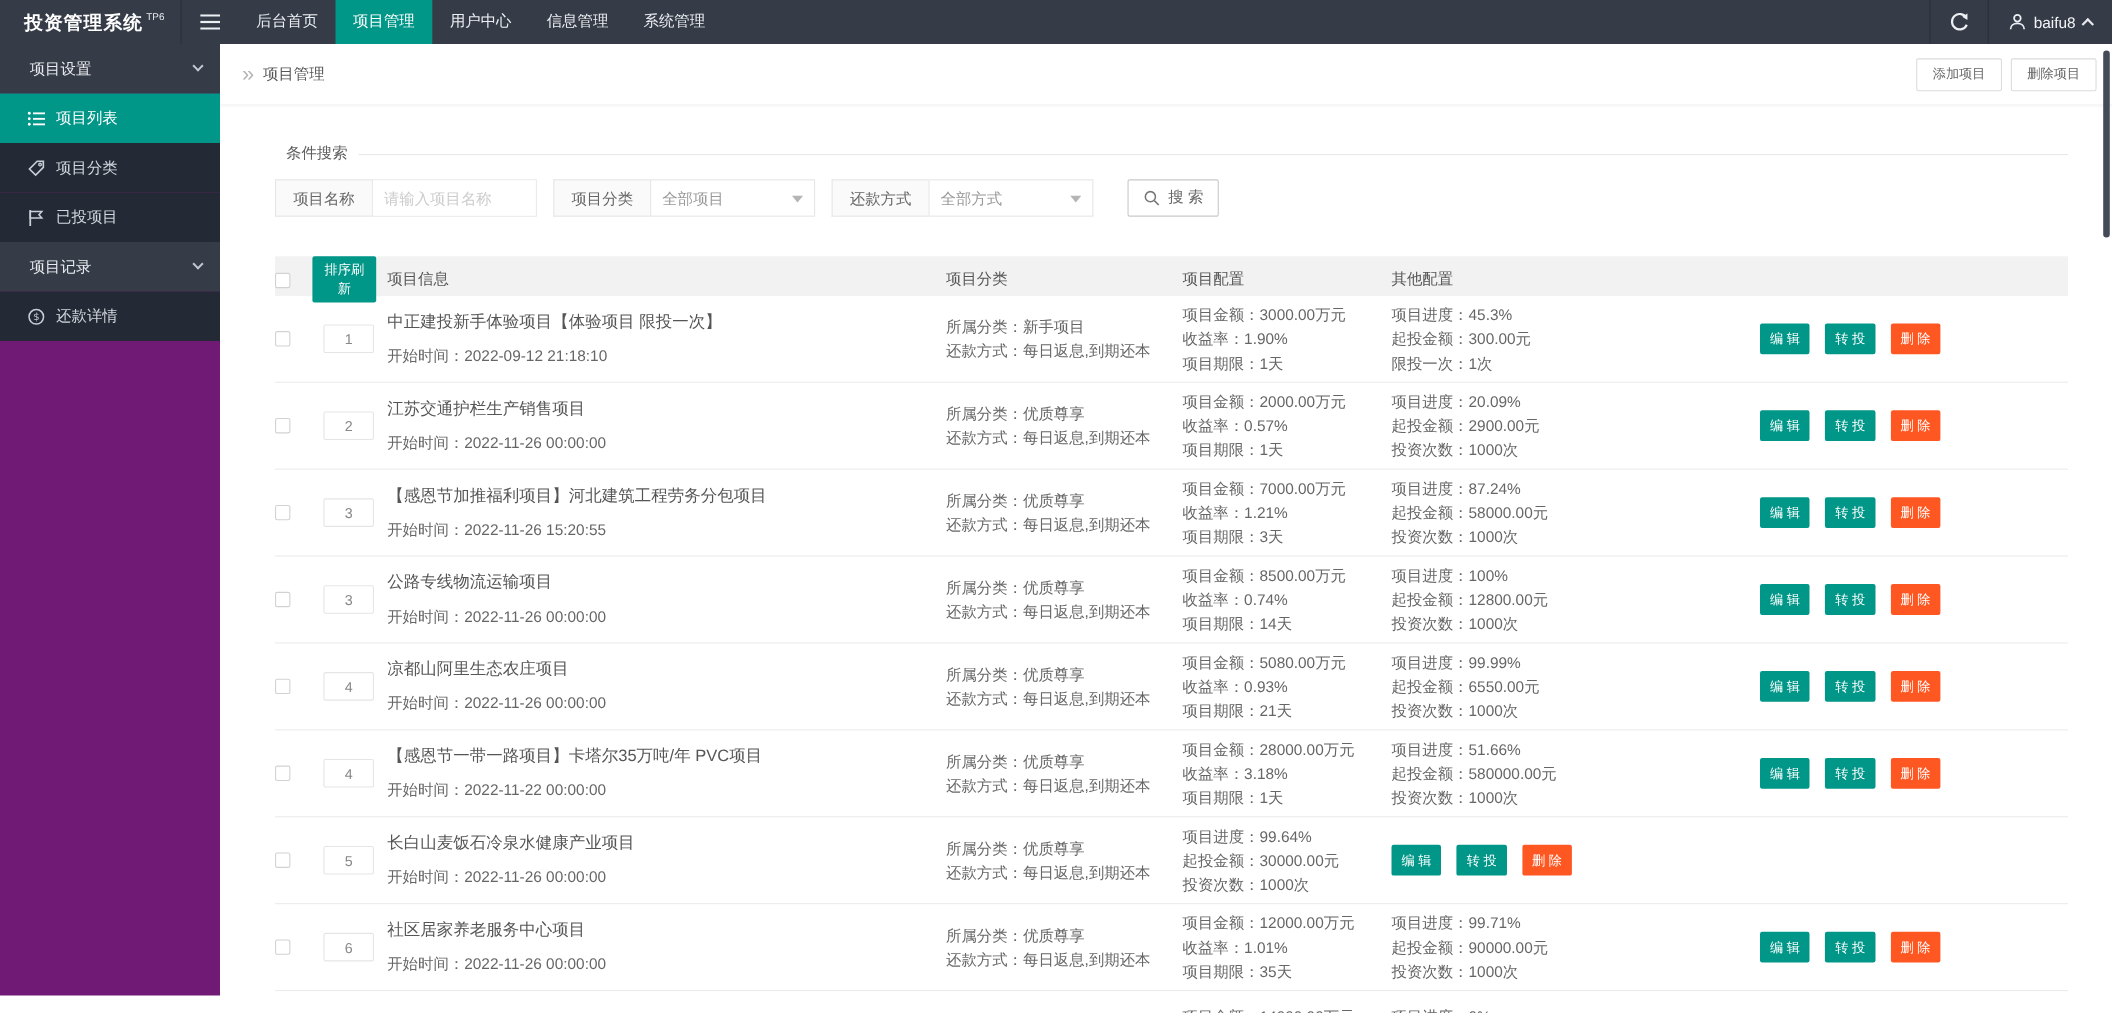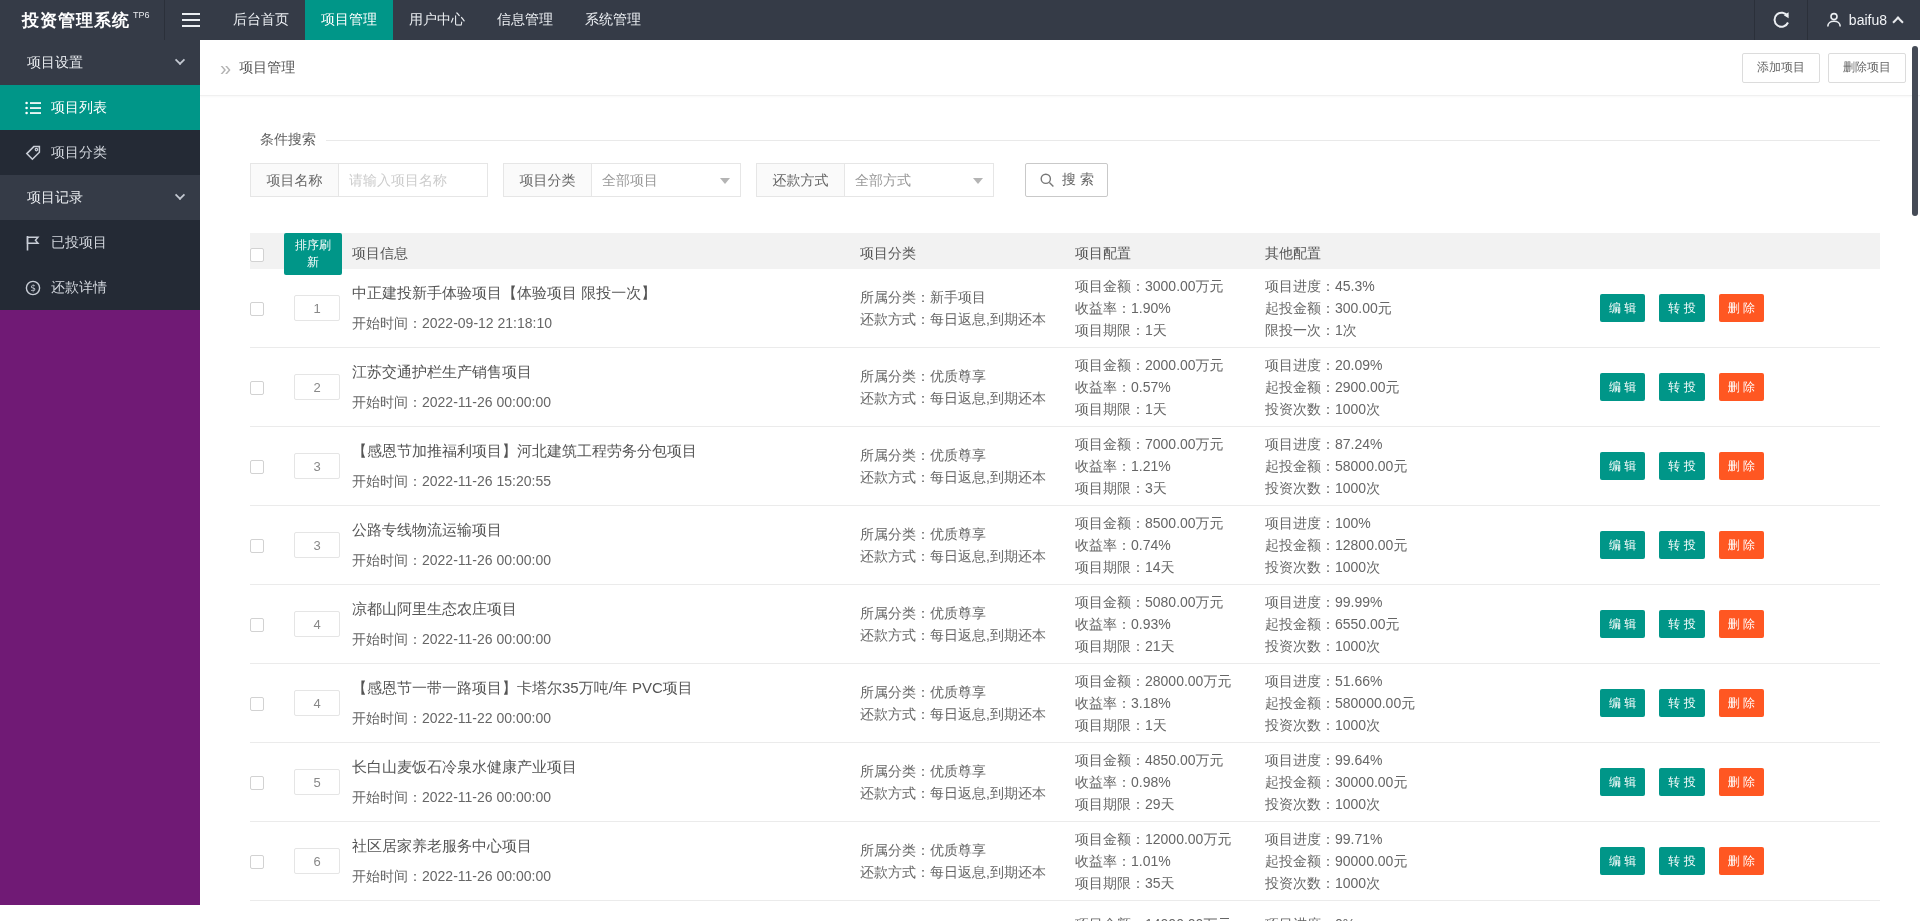--- a/index.html
+++ b/index.html
@@ -151,32 +151,32 @@
     </div>
     <div class="side-item child">
       <span class="side-icon">
         <svg width="16" height="16" viewBox="0 0 16 16">
             <path d="M8.8 1.6 H14.4 V7.2 L7.4 14.2 1.8 8.6 Z" fill="none" stroke="#c9ced7" stroke-width="1.5"></path>
             <circle cx="11.4" cy="4.6" r="1.2" fill="none" stroke="#c9ced7" stroke-width="1.2"></circle>
           </svg>
       </span>
       <span class="side-label">项目分类</span>
     </div>
-    <div class="side-item parent">
-      <span class="side-label">项目记录</span>
-      <span class="side-chevron"></span>
-    </div>
     <div class="side-item child">
       <span class="side-icon">
         <svg width="16" height="16" viewBox="0 0 16 16">
             <line x1="2.5" y1="1" x2="2.5" y2="15.5" stroke="#c9ced7" stroke-width="1.6"></line>
             <path d="M2.5 2.2 H13 L10.4 5.2 13 8.2 H2.5 Z" fill="none" stroke="#c9ced7" stroke-width="1.4"></path>
           </svg>
       </span>
       <span class="side-label">已投项目</span>
+    </div>
+    <div class="side-item parent">
+      <span class="side-label">项目记录</span>
+      <span class="side-chevron"></span>
     </div>
     <div class="side-item child">
       <span class="side-icon">
         <svg width="16" height="16" viewBox="0 0 16 16">
             <circle cx="8" cy="8" r="6.6" fill="none" stroke="#c9ced7" stroke-width="1.4"></circle>
             <text x="8" y="11.2" text-anchor="middle" font-size="9" fill="#c9ced7" font-family="DejaVu Sans, sans-serif">$</text>
           </svg>
       </span>
       <span class="side-label">还款详情</span>
     </div>
@@ -413,25 +413,20 @@
     <div class="cell"><input class="sort-input" value="5" style=""></div>
     <div class="cell">
       <div class="row-title">长白山麦饭石冷泉水健康产业项目</div>
       <div class="row-sub">开始时间：2022-11-26 00:00:00</div>
     </div>
     <div class="cell">
       <div class="row-sub">所属分类：优质尊享</div>
       <div class="row-sub">还款方式：每日返息,到期还本</div>
     </div>
     <div class="cell">
-      <div class="row-sub">项目金额：4850.00万元</div>
-      <div class="row-sub">收益率：0.98%</div>
-      <div class="row-sub">项目期限：29天</div>
-    </div>
-    <div class="cell">
       <div class="row-sub">项目进度：99.64%</div>
       <div class="row-sub">起投金额：30000.00元</div>
       <div class="row-sub">投资次数：1000次</div>
     </div>
     <div class="cell c-actions">
       <button class="btn-act btn-teal">编 辑</button>
       <button class="btn-act btn-teal">转 投</button>
       <button class="btn-act btn-red">删 除</button>
     </div>
   </div>

